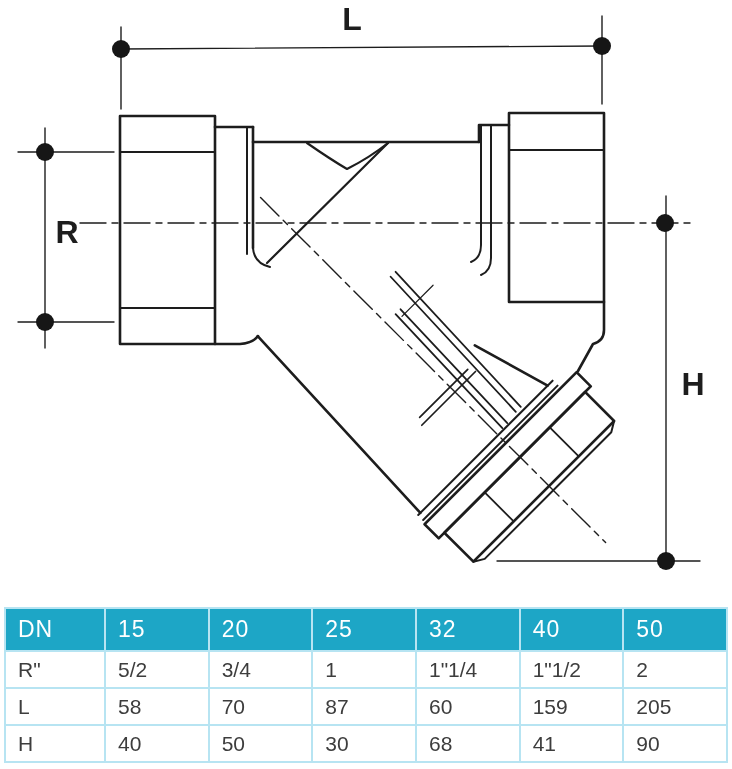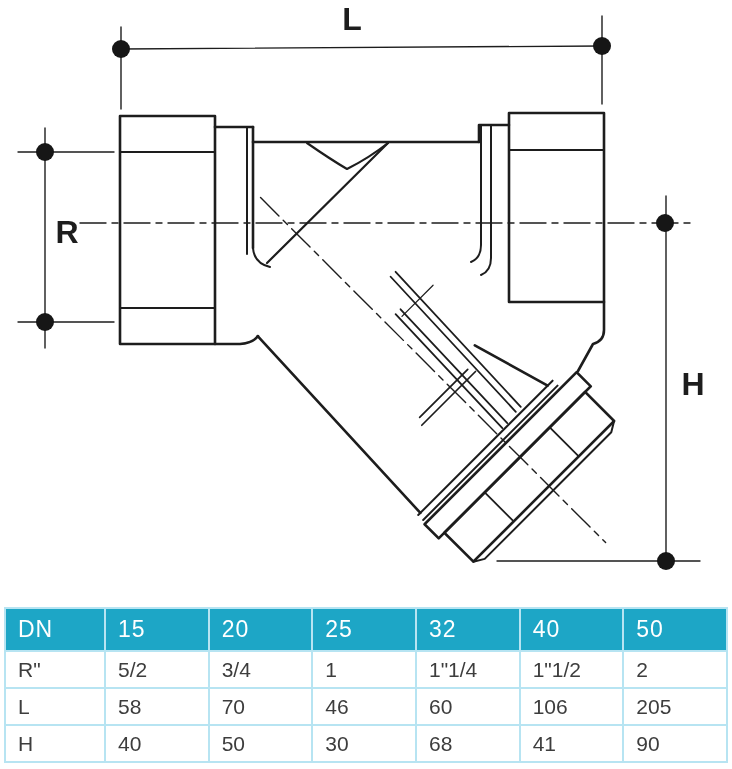--- a/index.html
+++ b/index.html
@@ -184,23 +184,23 @@
       <td>3/4</td>
       <td>1</td>
       <td>1"1/4</td>
       <td>1"1/2</td>
       <td>2</td>
     </tr>
     <tr>
       <th>L</th>
       <td>58</td>
       <td>70</td>
-      <td>46</td>
+      <td>87</td>
       <td>60</td>
-      <td>106</td>
+      <td>159</td>
       <td>205</td>
     </tr>
     <tr>
       <th>H</th>
       <td>40</td>
       <td>50</td>
       <td>30</td>
       <td>68</td>
       <td>41</td>
       <td>90</td>

